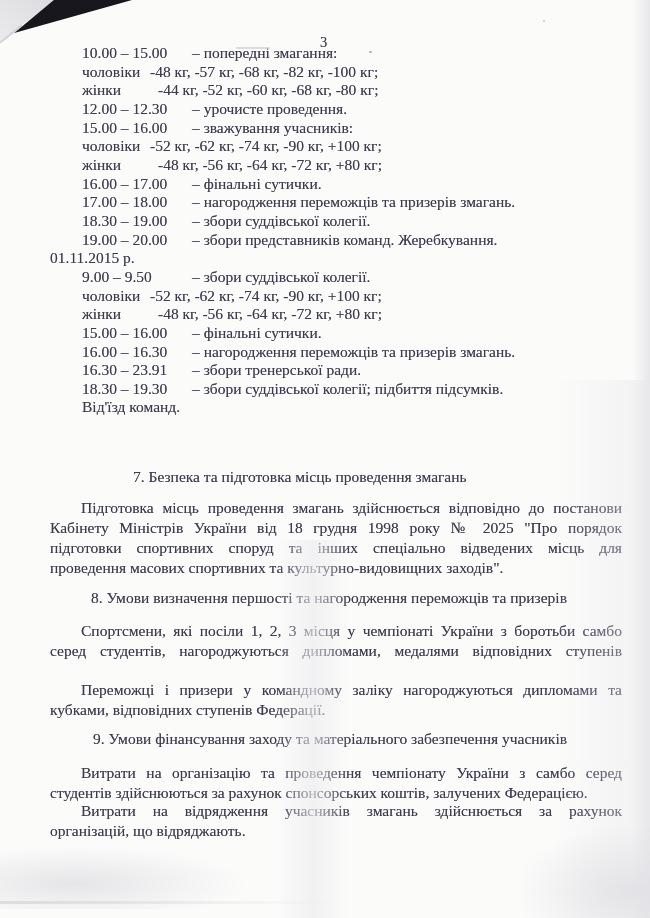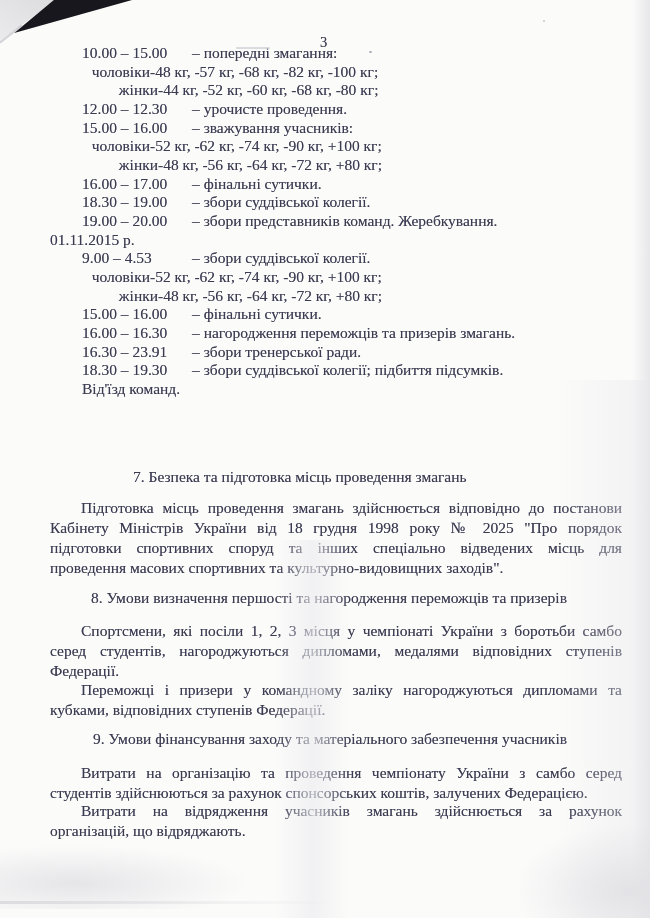--- a/index.html
+++ b/index.html
@@ -40,21 +40,21 @@
   #speck3{left:543px;top:20px;width:2px;height:2px;background:#c6c6cf;border-radius:50%;}
 
   
   .pagenum{position:absolute;left:320px;top:34px;font-size:14.5px;}
 
   
   #schedule{position:absolute;left:50px;top:44px;font-size:15.5px;width:580px;}
   .line{height:18.66px;line-height:18.66px;white-space:pre;}
   .line.indent{padding-left:32px;}
   .time{display:inline-block;width:110px;}
-  .wlabel{display:inline-block;width:68px;text-align:right;}
+  .wlabel{display:inline-block;width:68px;}
   .wlabel.women{width:76px;}
 
   
   .heading{position:absolute;font-size:15.5px;white-space:nowrap;text-align:center;}
   .sec0 .heading{left:133px;top:468px;}
   .sec1 .heading{left:91px;top:589px;}
   .sec2 .heading{left:93px;top:730px;}
   .para{position:absolute;left:50px;width:572px;font-size:15.5px;line-height:19.9px;}
   .sec0 .para0{top:498px;}
   .sec1 .para0{top:621px;}
@@ -77,24 +77,25 @@
 
   <div id="schedule" class="txt">
       <div class="line indent"><span class="time">10.00 – 15.00</span><span>– попередні змагання:</span></div>
       <div class="line indent"><span class="wlabel">чоловіки</span><span>-48 кг, -57 кг, -68 кг, -82 кг, -100 кг;</span></div>
       <div class="line indent"><span class="wlabel women">жінки</span><span>-44 кг, -52 кг, -60 кг, -68 кг, -80 кг;</span></div>
       <div class="line indent"><span class="time">12.00 – 12.30</span><span>– урочисте проведення.</span></div>
       <div class="line indent"><span class="time">15.00 – 16.00</span><span>– зважування учасників:</span></div>
       <div class="line indent"><span class="wlabel">чоловіки</span><span>-52 кг, -62 кг, -74 кг, -90 кг, +100 кг;</span></div>
       <div class="line indent"><span class="wlabel women">жінки</span><span>-48 кг, -56 кг, -64 кг, -72 кг, +80 кг;</span></div>
       <div class="line indent"><span class="time">16.00 – 17.00</span><span>– фінальні сутички.</span></div>
+      <div class="line indent"><span class="time">17.00 – 18.00</span><span>– нагородження переможців та призерів змагань.</span></div>
       <div class="line indent"><span class="time">18.30 – 19.00</span><span>– збори суддівської колегії.</span></div>
       <div class="line indent"><span class="time">19.00 – 20.00</span><span>– збори представників команд. Жеребкування.</span></div>
       <div class="line">01.11.2015 р.</div>
-      <div class="line indent"><span class="time">9.00 – 4.53</span><span>– збори суддівської колегії.</span></div>
+      <div class="line indent"><span class="time">9.00 – 9.50</span><span>– збори суддівської колегії.</span></div>
       <div class="line indent"><span class="wlabel">чоловіки</span><span>-52 кг, -62 кг, -74 кг, -90 кг, +100 кг;</span></div>
       <div class="line indent"><span class="wlabel women">жінки</span><span>-48 кг, -56 кг, -64 кг, -72 кг, +80 кг;</span></div>
       <div class="line indent"><span class="time">15.00 – 16.00</span><span>– фінальні сутички.</span></div>
       <div class="line indent"><span class="time">16.00 – 16.30</span><span>– нагородження переможців та призерів змагань.</span></div>
       <div class="line indent"><span class="time">16.30 – 23.91</span><span>– збори тренерської ради.</span></div>
       <div class="line indent"><span class="time">18.30 – 19.30</span><span>– збори суддівської колегії; підбиття підсумків.</span></div>
       <div class="line indent">Від'їзд команд.</div>
     </div>
 
   <div id="sections">
@@ -105,21 +106,20 @@
           <div class="pl jl">Кабінету Міністрів України від 18 грудня 1998 року № 2025 "Про порядок</div>
           <div class="pl jl">підготовки спортивних споруд та інших спеціально відведених місць для</div>
           <div class="pl last">проведення масових спортивних та культурно-видовищних заходів".</div>
         </div>
       </div>
       <div class="sec sec1">
         <div class="heading txt">8. Умови визначення першості та нагородження переможців та призерів</div>
         <div class="para para0 txt">
           <div class="pl jl first">Спортсмени, які посіли 1, 2, 3 місця у чемпіонаті України з боротьби самбо</div>
           <div class="pl jl">серед студентів, нагороджуються дипломами, медалями відповідних ступенів</div>
-          <div class="pl last">Федерації.</div>
         </div>
         <div class="para para1 txt">
           <div class="pl jl first">Переможці і призери у командному заліку нагороджуються дипломами та</div>
           <div class="pl last">кубками, відповідних ступенів Федерації.</div>
         </div>
       </div>
       <div class="sec sec2">
         <div class="heading txt">9. Умови фінансування заходу та матеріального забезпечення учасників</div>
         <div class="para para0 txt">
           <div class="pl jl first">Витрати на організацію та проведення чемпіонату України з самбо серед</div>

